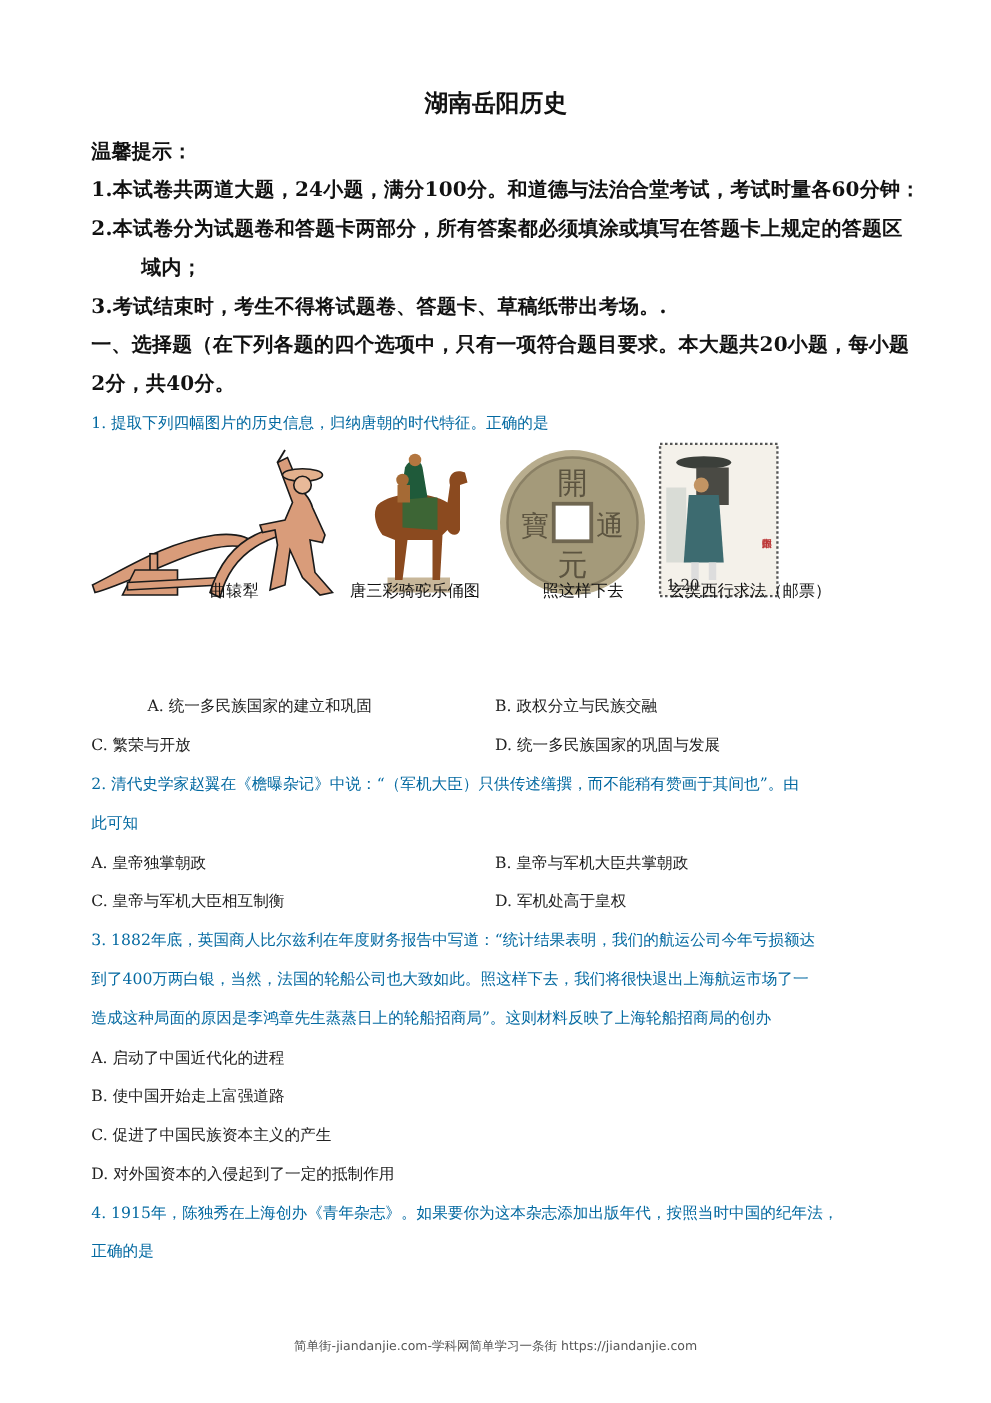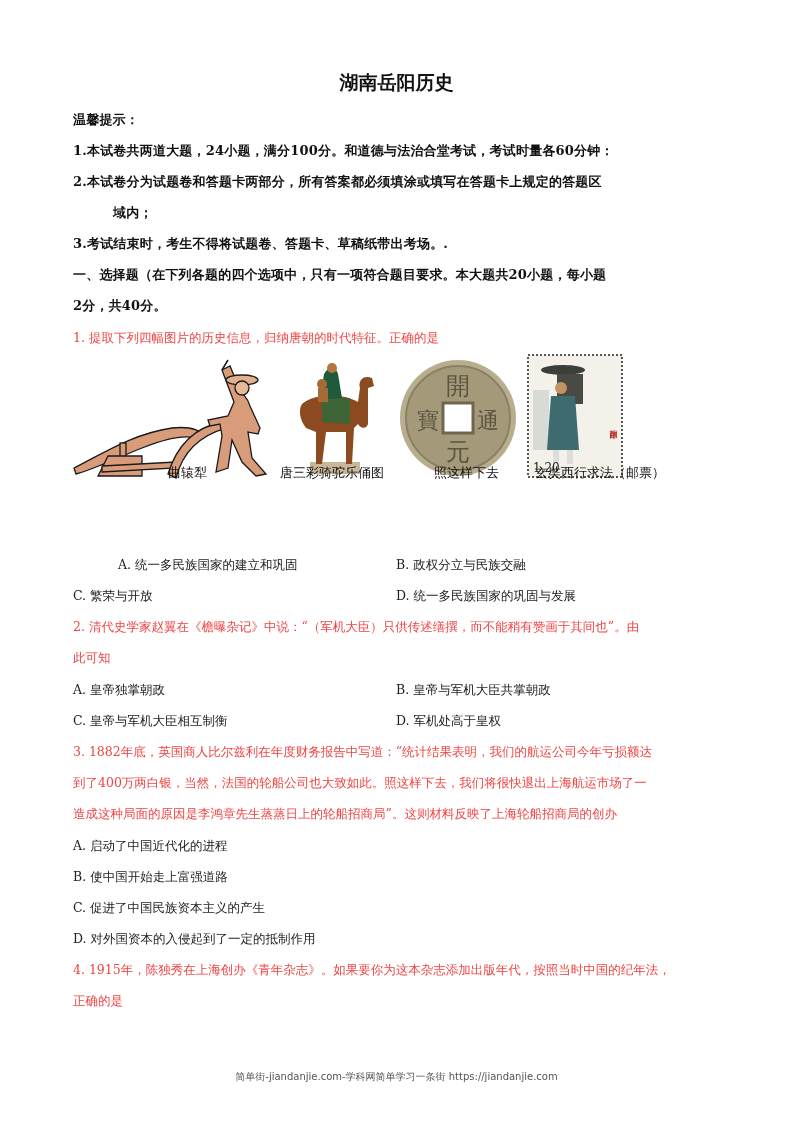--- a/index.html
+++ b/index.html
@@ -1,21 +1,21 @@
 <!DOCTYPE html>
 <html><head>
 <meta charset="utf-8">
 <style>
   html, body { margin: 0; padding: 0; background: #ffffff; }
   body { width: 793px; height: 1122px; position: relative; overflow: hidden;
          font-family: "DejaVu Serif", "Liberation Serif", serif; color: #111; }
   .abs { position: absolute; white-space: nowrap; }
   .title { left: 0; width: 793px; top: 70px; text-align: center; font-size: 19px; font-weight: bold; }
-  .notice { left: 73px; font-size: 13px; font-weight: bold; letter-spacing: 0.2px; }
-  .q { left: 73px; font-size: 12.5px; color: #ef4444; }
+  .notice { left: 73px; font-size: 16px; font-weight: bold; letter-spacing: 0.2px; }
+  .q { left: 73px; font-size: 12.5px; color: #0369a1; }
   .opt { font-size: 12.5px; color: #222; }
   .optL { left: 73px; }
   .optR { left: 396px; }
   .caption { font-family: "DejaVu Sans", "Liberation Sans", sans-serif; font-size: 13px; color: #111; top: 464px; }
   .footer { left: 0; width: 793px; top: 1070px; text-align: center;
             font-family: "DejaVu Sans", "Liberation Sans", sans-serif; font-size: 10px; color: #555; }
   .fig { position: absolute; }
 </style>
 </head>
 <body>

